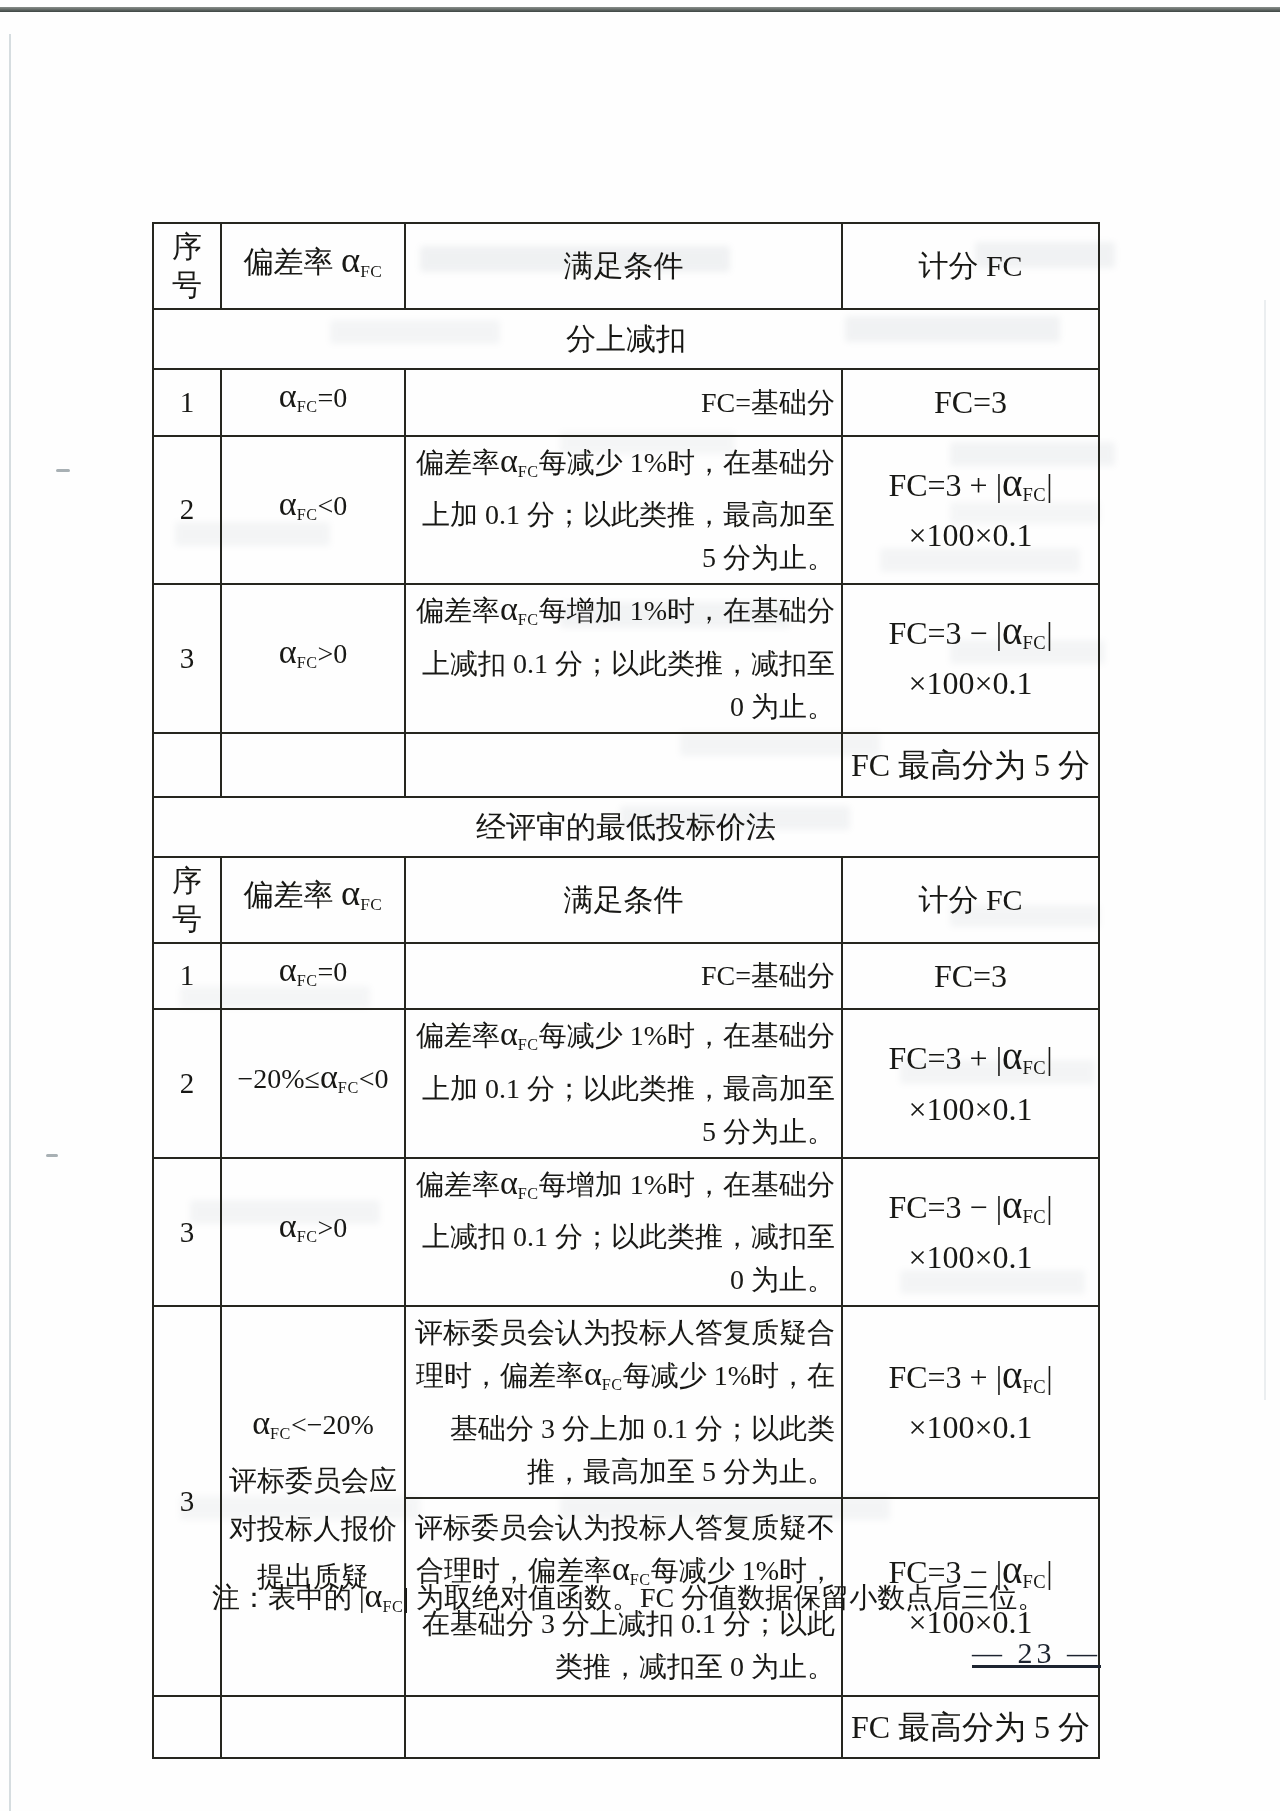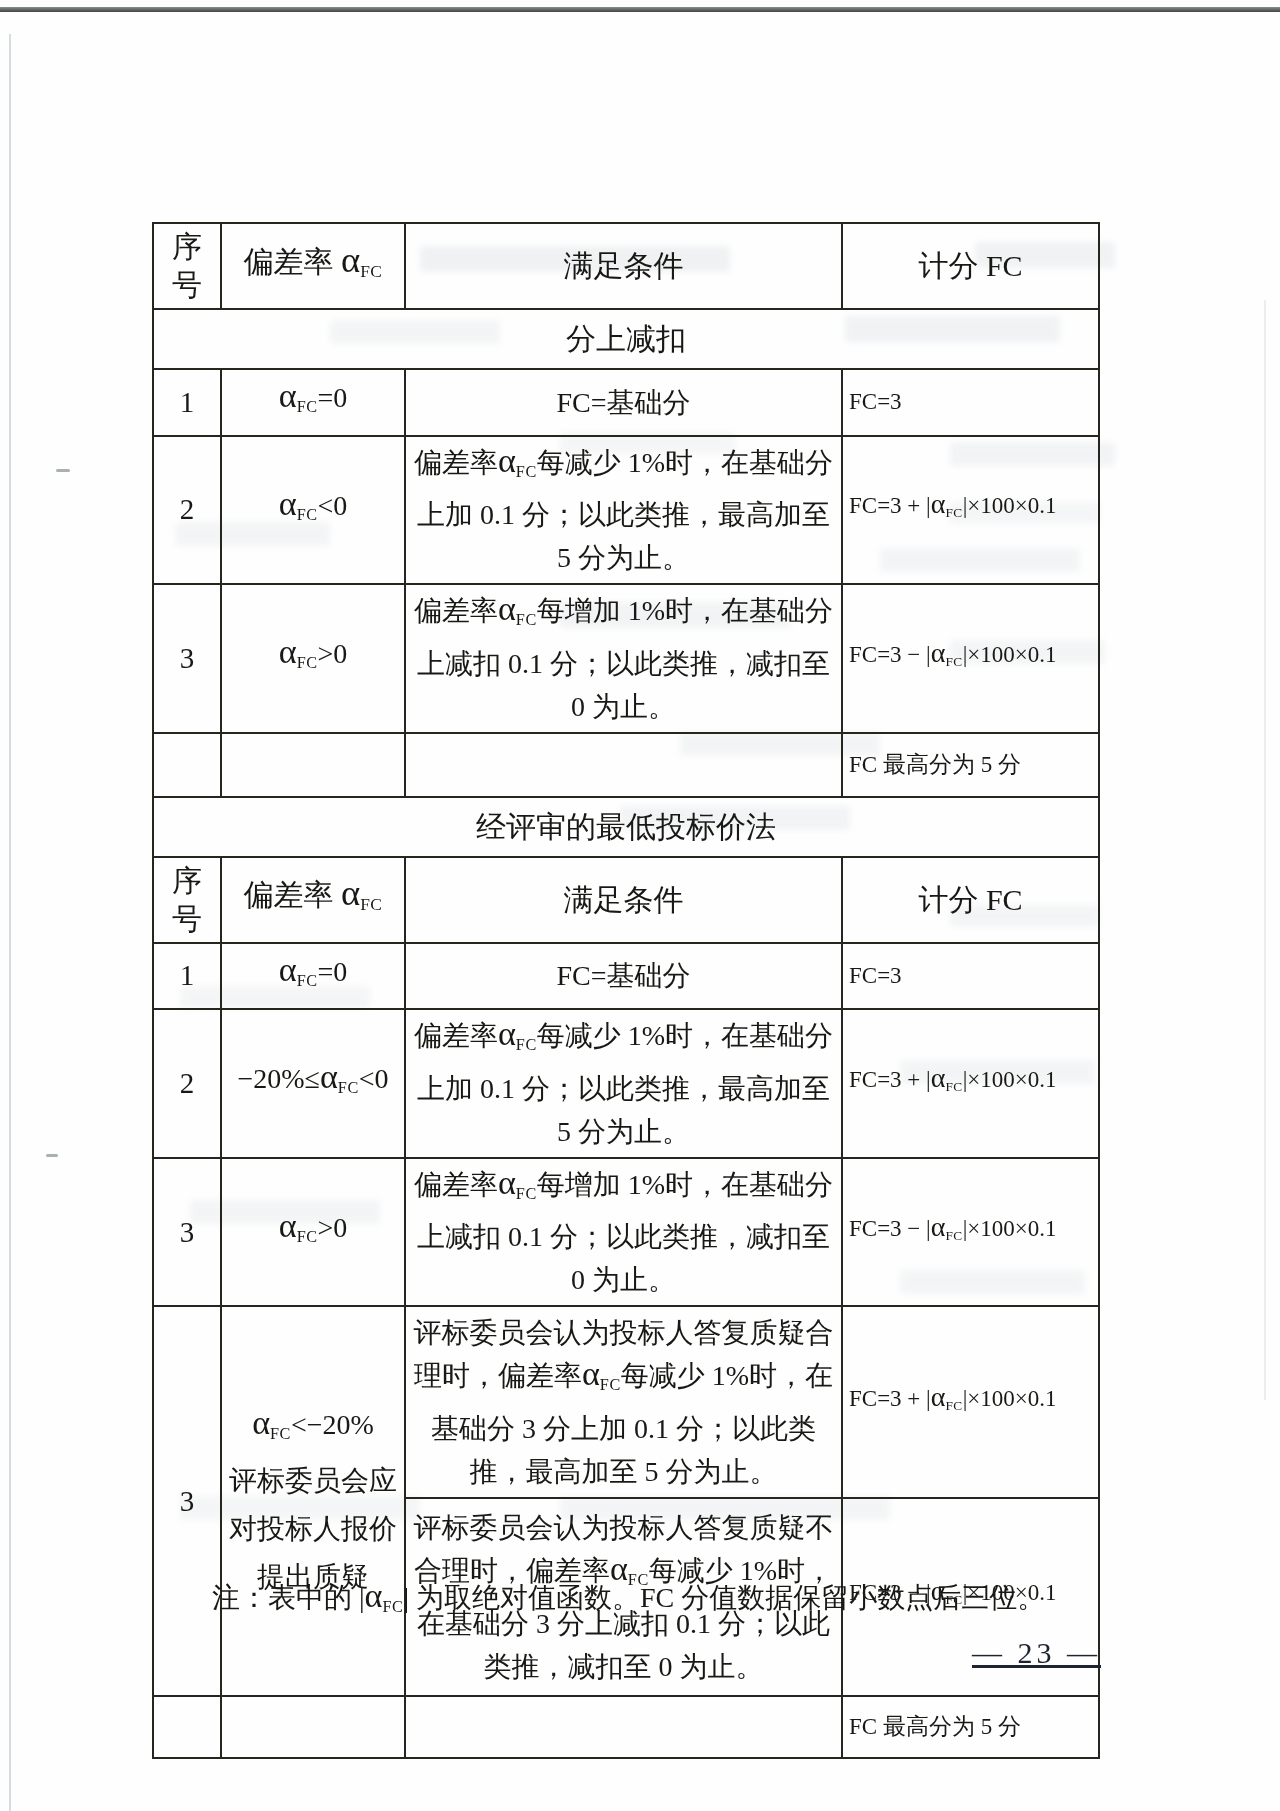--- a/index.html
+++ b/index.html
@@ -72,27 +72,27 @@
   td.rate-cell {
     text-align: center;
     font-size: 28px;
     line-height: 48px;
     padding: 4px 8px;
   }
   td.cond-cell {
     font-size: 28px;
     line-height: 43px;
     padding: 6px 12px 6px 14px;
-    text-align: center;
+    text-align: right;
   }
   td.score-cell {
-    font-size: 23px;
+    font-size: 32px;
     line-height: 40px;
     padding: 6px 4px 6px 10px;
-    text-align: left;
+    text-align: center;
   }
   
   tr.rh-header  td, tr.rh-header  th { height: 72px; }
   tr.rh-title   td { height: 50px; }
   tr.rh-c1 td { height: 50px; }
   tr.rh-c2 td { height: 118px; }
   tr.rh-c3 td { height: 80px; }
   tr.rh-max td { height: 54px; }
   tr.rh-l1 td { height: 54px; }
   tr.rh-l2 td { height: 126px; }

